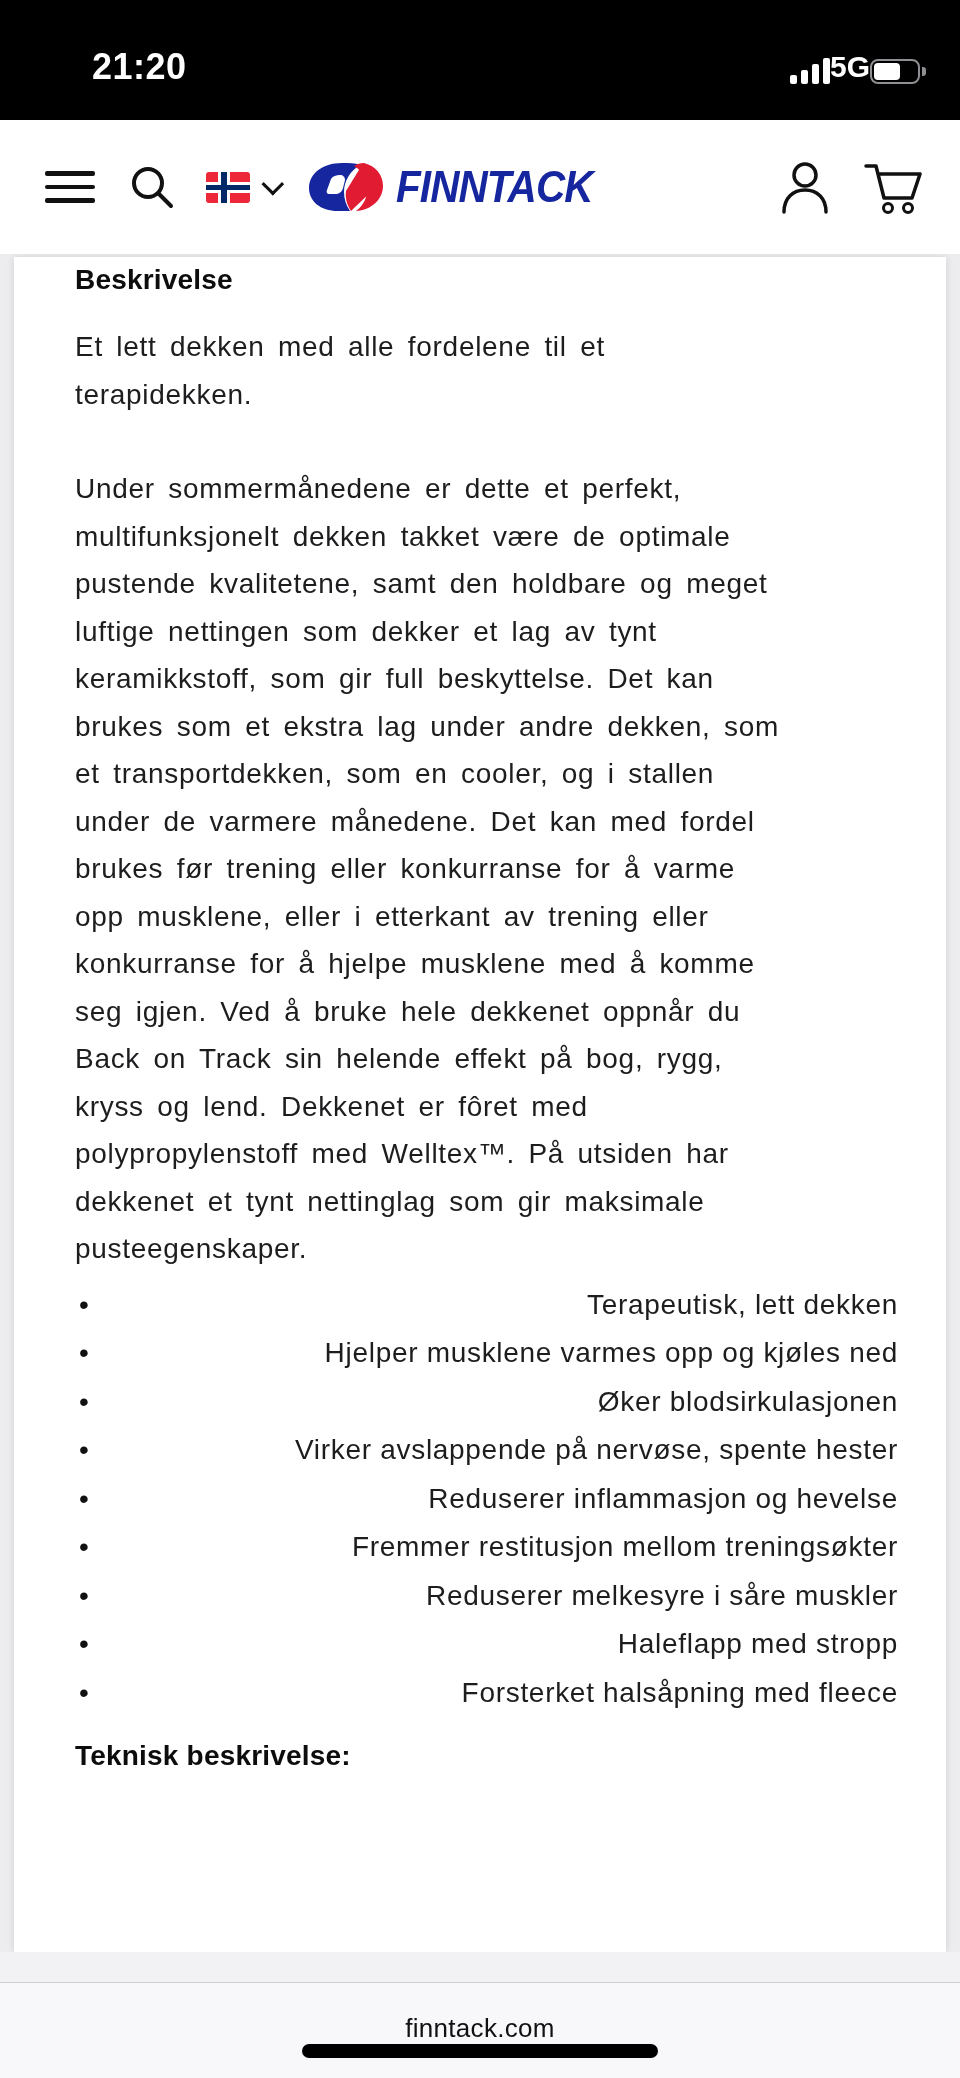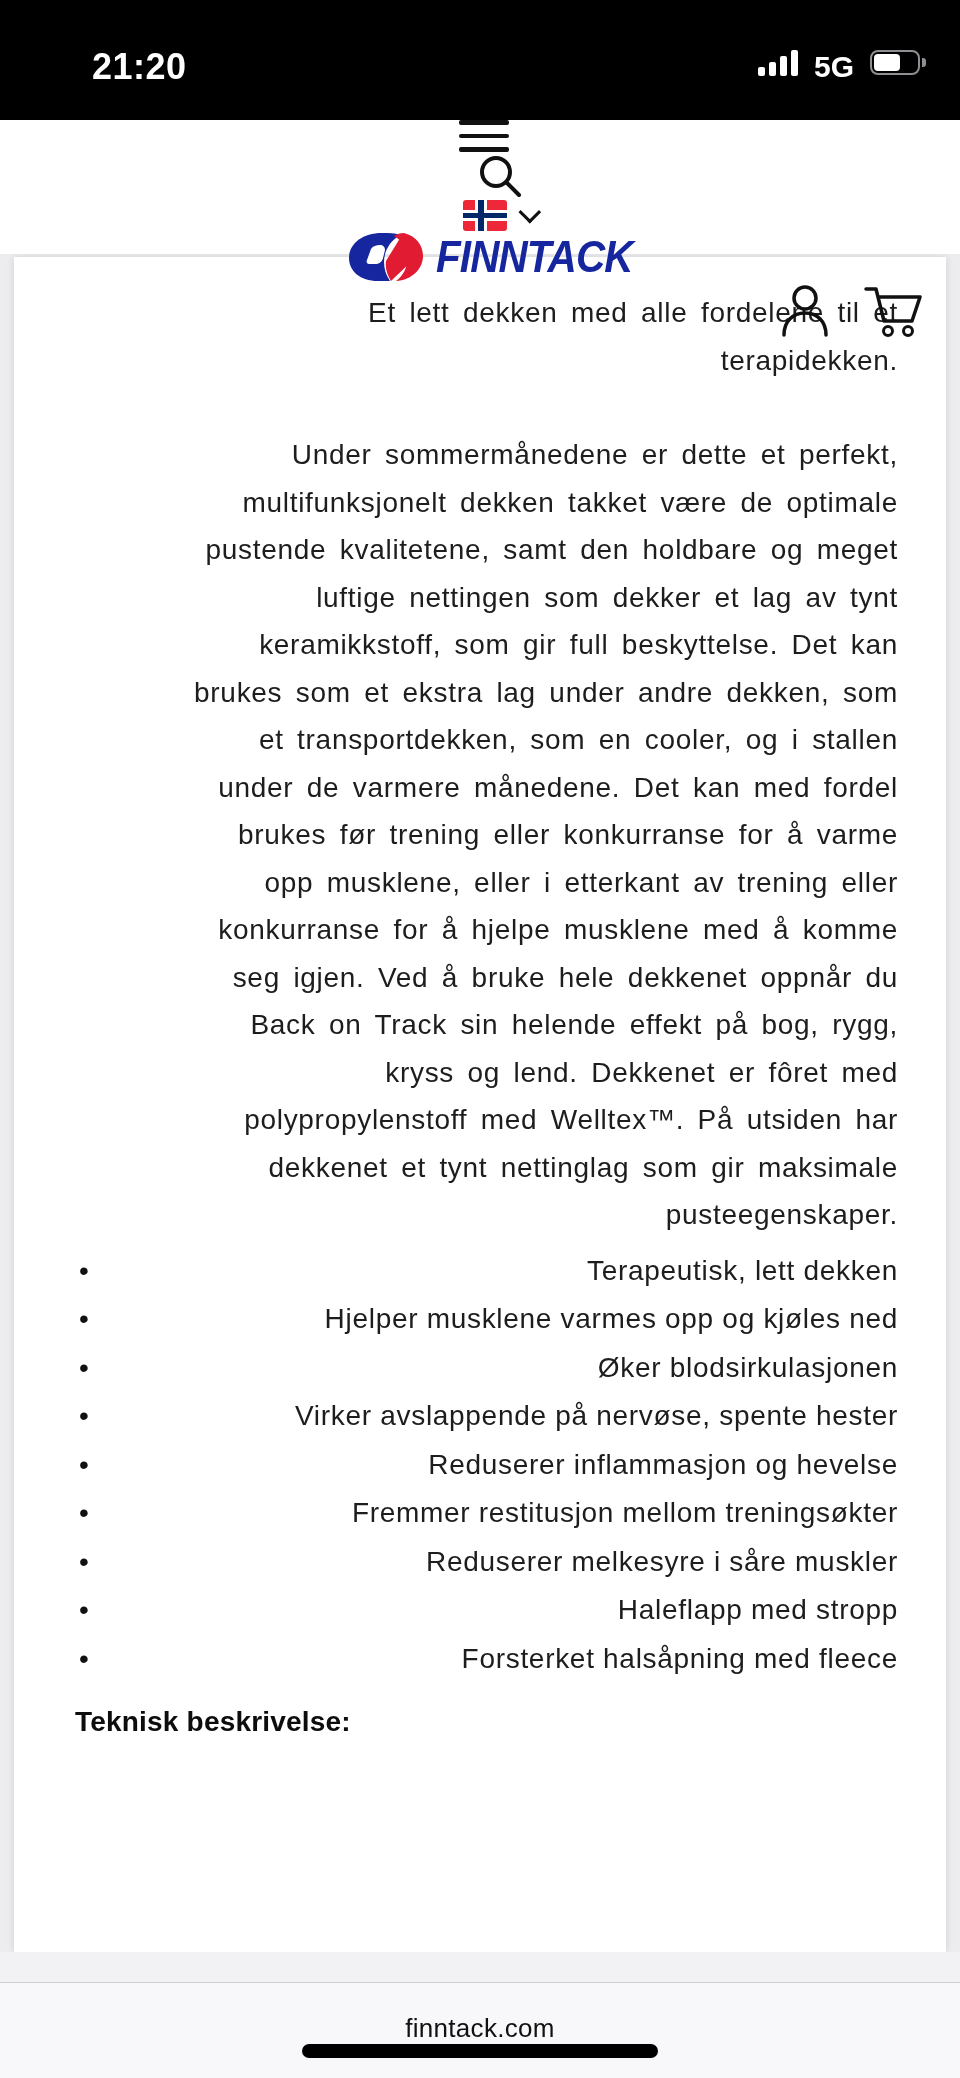--- a/index.html
+++ b/index.html
@@ -10,37 +10,37 @@
     position:relative;
   }
 
   
   .status-bar {
     height:120px; background:#000; color:#fff;
     display:flex; align-items:center; justify-content:space-between;
     padding:14px 40px 0 92px;
   }
   .status-time { font-size:36px; font-weight:700; letter-spacing:0.5px; }
-  .status-right { display:flex; align-items:flex-start; gap:16px; }
+  .status-right { display:flex; align-items:flex-end; }
   .sig-bars { display:flex; align-items:flex-end; gap:4px; height:26px; }
   .sig-bars span { width:7px; background:#fff; border-radius:2px; display:block; }
   .sig-b1{height:9px;} .sig-b2{height:14px;} .sig-b3{height:20px;}
   .sig-b4{height:26px; background:#5c5c5e;}
   .status-net { font-size:30px; font-weight:600; }
   .battery { position:relative; width:50px; height:25px; }
   .battery .shell { position:absolute; inset:0; border:2.5px solid #8e8e93; border-radius:8px; }
   .battery .fill { position:absolute; left:4px; top:4px; bottom:4px; width:26px; background:#fff; border-radius:4px; }
   .battery .nub { position:absolute; right:-6px; top:8px; width:4px; height:9px; background:#8e8e93; border-radius:0 3px 3px 0; }
 
   
   .site-header {
     height:134px; background:#fff;
     display:flex; align-items:center;
     padding:0 38px 0 45px;
-    position:relative; z-index:5;flex-direction:column;
+    position:relative; z-index:5;
   }
   .hamburger { width:50px; display:flex; flex-direction:column; gap:9px; cursor:pointer; }
   .hamburger span { height:4.5px; background:#111; border-radius:2px; display:block; }
   .search-btn { margin-left:33px; cursor:pointer; }
   .lang-switch { margin-left:30px; display:flex; align-items:center; gap:12px; cursor:pointer; }
   .flag-no {
     width:44px; height:31px; border-radius:3px; position:relative; overflow:hidden;
     background:#ed2939;
   }
   .flag-no::before { 
@@ -78,21 +78,20 @@
     overflow:hidden;
   }
   .content-card h2 {
     font-size:28px; font-weight:700; color:#0d0d0d; letter-spacing:0.2px;
     line-height:34px;
   }
   .para {
     font-size:28px; color:#1d1d1f; line-height:47.5px;
     letter-spacing:0.7px; word-spacing:5px;
     white-space:pre-line;
-    text-align:right;
   }
   .intro-para { margin-top:26px; }
   .body-para  { margin-top:47px; }
   .features-title { margin-top:44px; }
   .features-list { list-style:none; margin-top:8px; }
   .features-list li {
     position:relative; padding-left:40px;
     font-size:28px; color:#1d1d1f; line-height:48.5px; letter-spacing:0.7px;text-align:right;
   }
   .features-list li::before {
@@ -178,20 +177,21 @@
         <path d="M2 6 L12 6 L20 38 L48 38 L56 14 L15 14" fill="none" stroke="#111" stroke-width="3.5" stroke-linejoin="round" stroke-linecap="round"></path>
         <circle cx="24" cy="48" r="4.5" fill="none" stroke="#111" stroke-width="3"></circle>
         <circle cx="44" cy="48" r="4.5" fill="none" stroke="#111" stroke-width="3"></circle>
       </svg>
     </div>
   </div>
 </header>
 
 <main class="page-area">
   <section class="content-card">
+    <h2>Beskrivelse</h2>
 
     <p class="para intro-para">Et lett dekken med alle fordelene til et
 terapidekken.</p>
 
     <p class="para body-para">Under sommermånedene er dette et perfekt,
 multifunksjonelt dekken takket være de optimale
 pustende kvalitetene, samt den holdbare og meget
 luftige nettingen som dekker et lag av tynt
 keramikkstoff, som gir full beskyttelse. Det kan
 brukes som et ekstra lag under andre dekken, som

